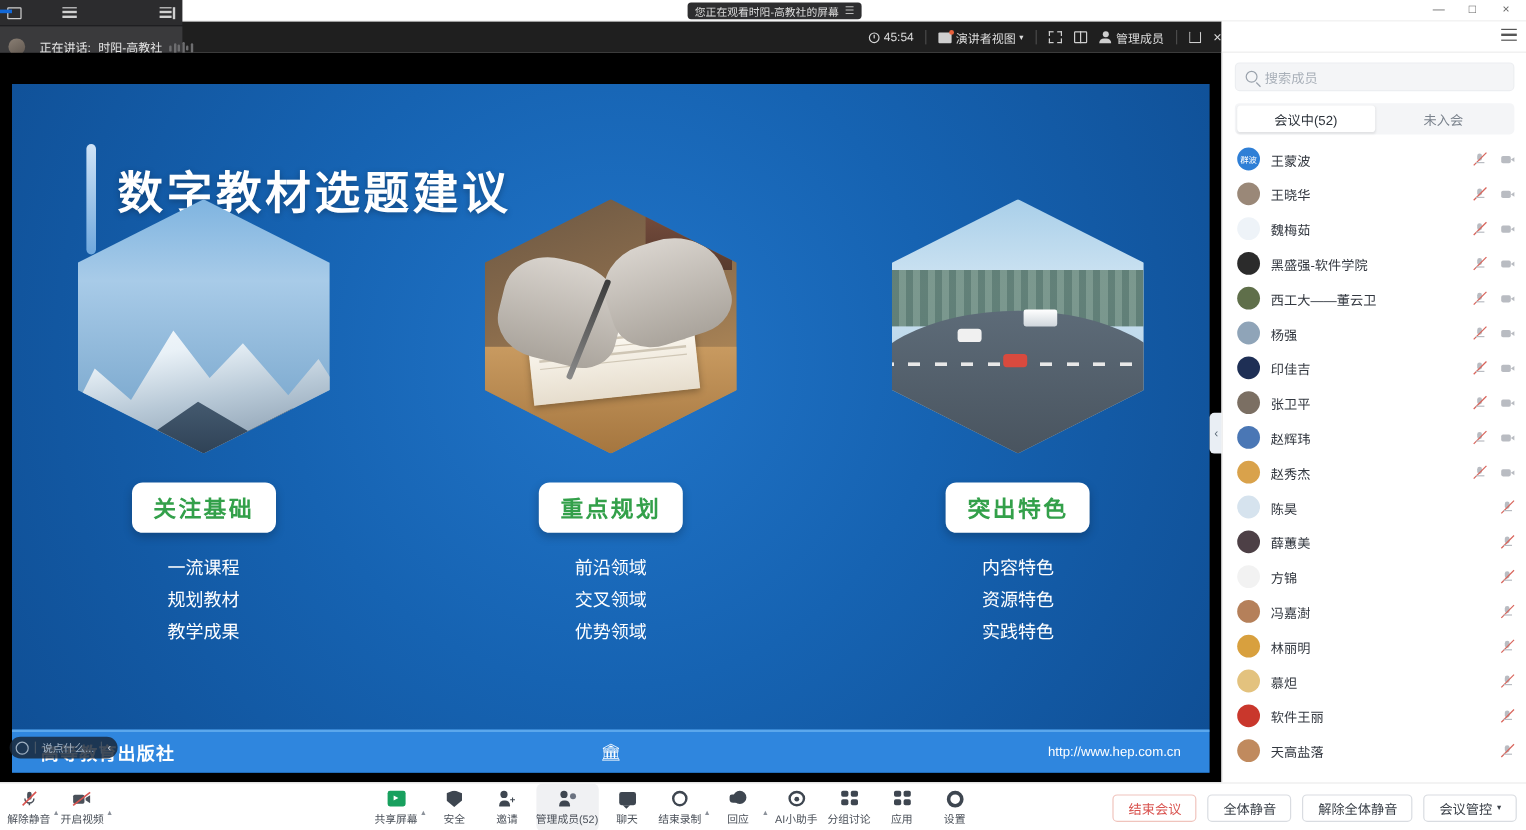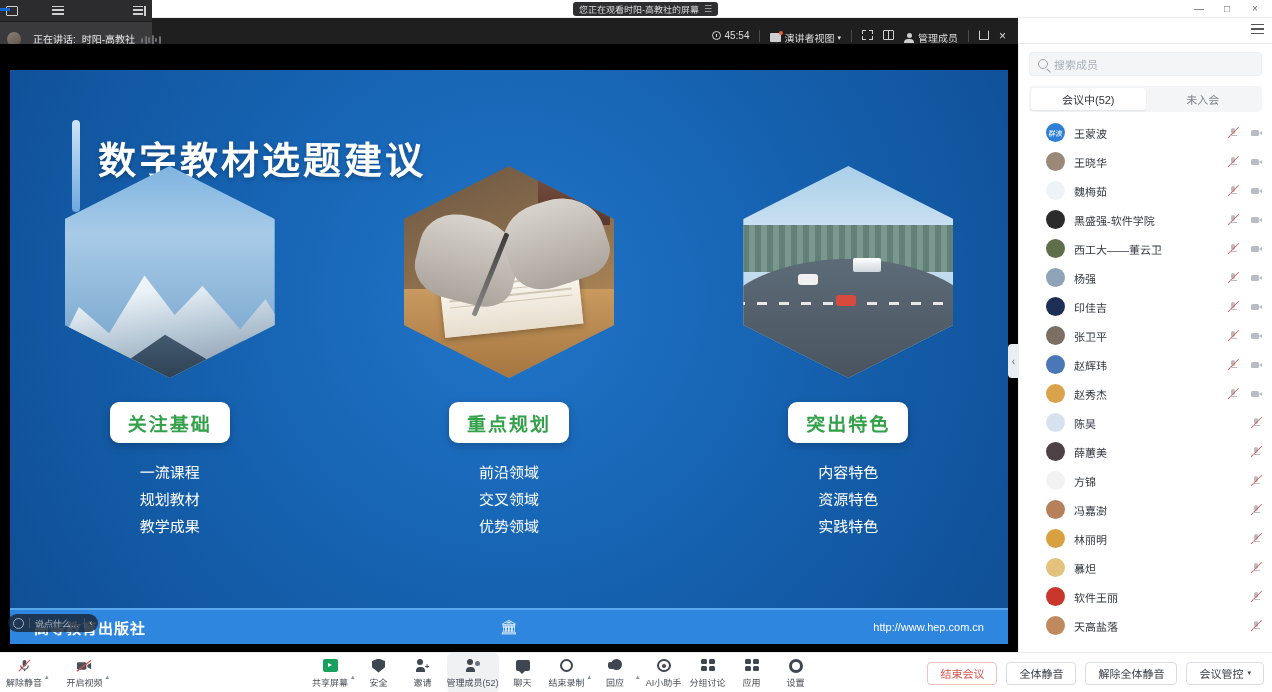--- a/index.html
+++ b/index.html
@@ -27,22 +27,22 @@
     padding: 0 6px; white-space: nowrap;
   }
   .share-banner .hmenu { font-size: 9px; color: #b9b9b9; }
 
   
   .meetbar {
     position: absolute; left: 0; top: 18px; width: 1018px; height: 26px;
     background: #1f1f1f;
   }
   .meetbar-right {
-    position: absolute; right: 0; top: 12px; height: 26px;
-    display: flex; align-items: flex-start; gap: 10px; padding-right: 12px;
+    position: absolute; right: 0; top: 0; height: 26px;
+    display: flex; align-items: center; gap: 10px; padding-right: 0;
     color: #dcdcdc; font-size: 10px;
   }
   .mb-item { display: flex; align-items: center; gap: 3px; cursor: pointer; white-space: nowrap; }
   .mb-sep { width: 1px; height: 12px; background: #4a4a4a; }
   .clock-ico { width: 9px; height: 9px; border-radius: 50%; border: 1.3px solid #d8d8d8; position: relative; }
   .clock-ico::after { content:""; position:absolute; left:3px; top:1.5px; width:1px; height:3px; background:#d8d8d8; }
   .caret { font-size: 7px; }
   .pview-ico { position: relative; width: 11px; height: 9px; background: #cfcfcf; border-radius: 1px; }
   .pview-ico::after { content:""; position:absolute; right:-2px; top:-2px; width:4px; height:4px; background:#e8603c; border-radius:50%; }
   .fs-ico { width: 11px; height: 10px; position: relative; }
@@ -226,21 +226,21 @@
   .mag { width: 10px; height: 10px; border: 1.4px solid #9aa2ac; border-radius: 50%; position: relative; flex:none; }
   .mag::after { content:""; position:absolute; right:-4px; bottom:-3px; width:5px; height:1.4px;
                 background:#9aa2ac; transform: rotate(45deg); }
   .search-ph { color: #a9b0b9; font-size: 11px; }
 
   .tabs { display: flex; margin: 6px 10px 0; background: #f4f5f7; border-radius: 4px; padding: 2px; }
   .tab { flex: 1; height: 22px; display: flex; align-items: center; justify-content: center;
          font-size: 11px; color: #7b838d; border-radius: 3px; }
   .tab.active { background: #fff; color: #2d333b; box-shadow: 0 1px 2px rgba(0,0,0,.08); }
 
-  .plist { margin-top: 6px; height: 545px; overflow: hidden; margin-left: 15px; }
+  .plist { margin-top: 6px; height: 545px; overflow: hidden; }
   .prow { height: 29px; display: flex; align-items: center; padding: 0 10px 0 12px; }
   .pav { width: 19px; height: 19px; border-radius: 50%; flex: none; margin-right: 9px;
          font-size: 7px; color: #fff; display: flex; align-items: center; justify-content: center;
          overflow: hidden; }
   .pname { font-size: 11px; color: #333840; white-space: nowrap; overflow: hidden; text-overflow: ellipsis; }
   .picons { margin-left: auto; display: flex; align-items: center; gap: 11px; }
   .mic-off, .cam-off { width: 12px; height: 12px; position: relative; flex: none; }
   .mic-off::before { content:""; position:absolute; left:4px; top:1px; width:4px; height:6px;
                      border-radius:2px; background:#b9bcc2; }
   .mic-off::after { content:""; position:absolute; left:2.5px; top:8px; width:7px; height:1.2px;
@@ -254,21 +254,21 @@
                     border-right:3.5px solid #b9bcc2; }
 
   
   .botbar {
     position: absolute; left: 0; top: 652px; width: 1272px; height: 40px;
     background: #fff; border-top: 1px solid #ececec;
   }
   .ctl { display: flex; flex-direction: column; align-items: center; justify-content: center;
          gap: 2px; min-width: 40px; height: 40px; color: #4a5059; font-size: 9px; white-space: nowrap; }
   .ctl .cglyph { height: 16px; display: flex; align-items: center; justify-content: center; font-size: 13px; }
-  .left-ctls { position: absolute; left: 4px; top: 0; display: flex; align-items: center; gap: 16px; }
+  .left-ctls { position: absolute; left: 4px; top: 0; display: flex; align-items: center; }
   .ctl-with-caret { display: flex; align-items: flex-end; }
   .mini-caret { font-size: 7px; color: #8b919a; padding-bottom: 12px; margin-left: 1px; }
 
   .center-ctls { position: absolute; left: 310px; top: 0; display: flex; align-items: center; gap: 4px; }
   .ctl.active-ctl { background: #f0f1f3; border-radius: 5px; }
 
   .right-ctls { position: absolute; right: 8px; top: 0; height: 40px; display: flex; align-items: center; gap: 9px; }
   .btn-outline {
     height: 23px; padding: 0 12px; border: 1px solid #d9dce1; border-radius: 4px;
     background: #fff; color: #3b4149; font-size: 11px; display: flex; align-items: center; gap: 4px;

